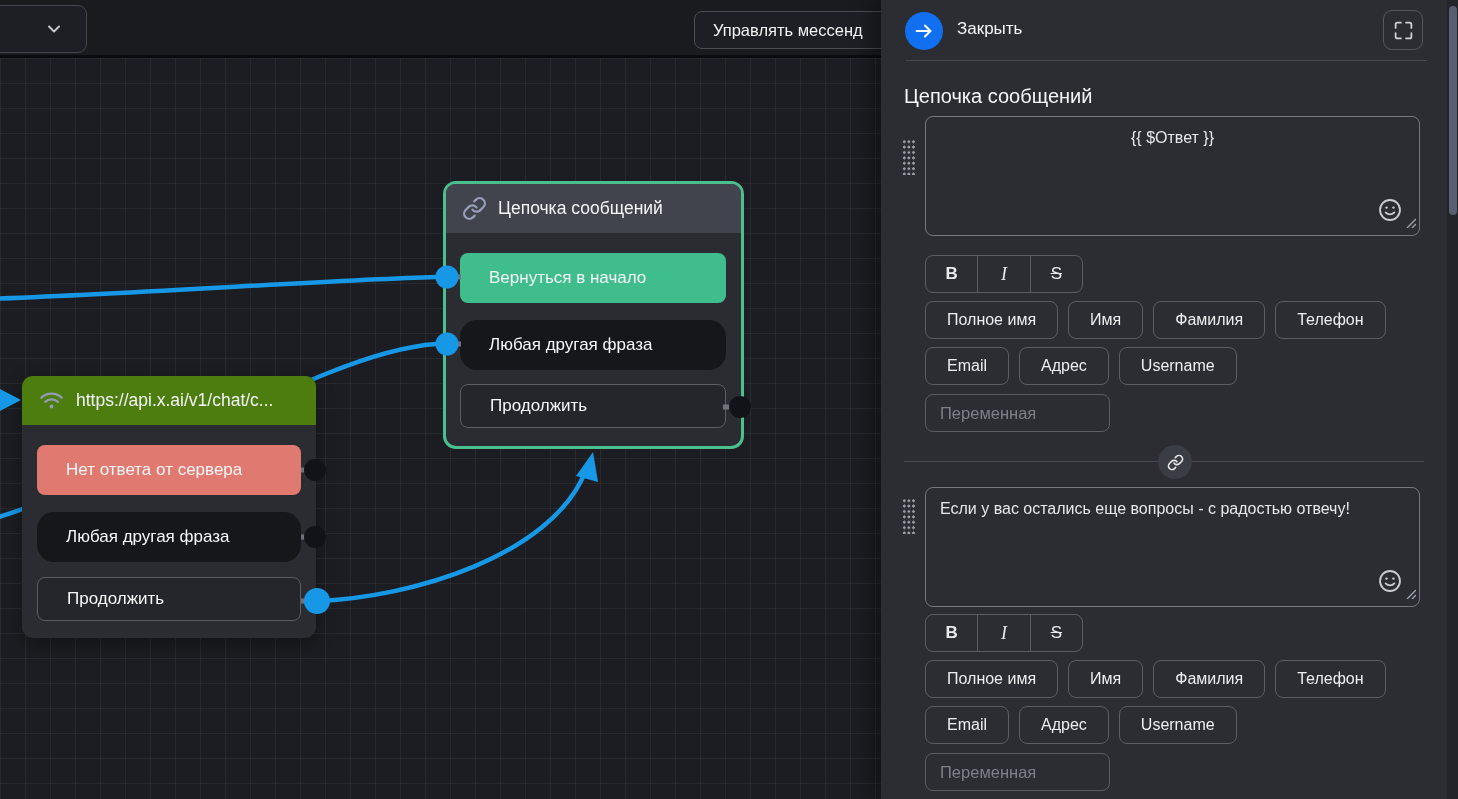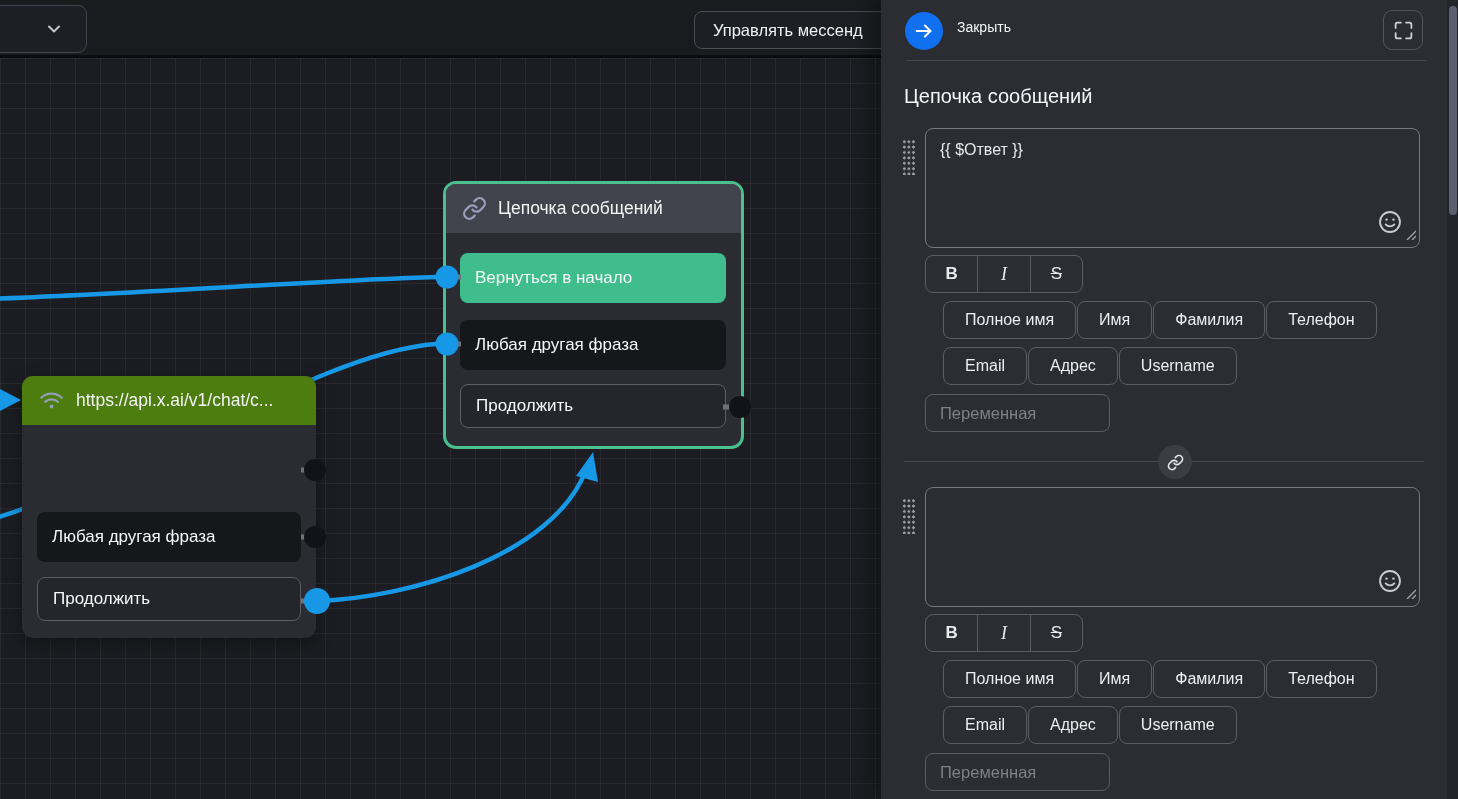--- a/index.html
+++ b/index.html
@@ -29,40 +29,40 @@
   
   svg.edges { position:absolute; left:0; top:0; z-index:1; pointer-events:none; }
   svg.overlay { position:absolute; left:0; top:0; z-index:3; pointer-events:none; }
 
   
   .node { position:absolute; background:#2a2c32; z-index:2; }
   .node-hdr { height:49px; display:flex; align-items:center; gap:11px;
     padding:0 14px 0 16px; color:#f3f4f6; font-size:17.5px;
     white-space:nowrap; overflow:hidden; }
   .node-btn { position:absolute; height:50px; border-radius:8px; display:flex;
-    align-items:center; padding:0 15px; font-size:17px; color:#f6f7f8;
+    align-items:center; padding:0 29px; font-size:17px; color:#f6f7f8;
     white-space:nowrap; }
   .node-chain { left:443px; top:181px; width:301px; height:268px;
     border:3px solid #4bc08e; border-radius:13px; }
   .node-chain .node-hdr { background:#42444d; border-radius:9px 9px 0 0; }
   .node-api { left:22px; top:376px; width:294px; height:262px; border-radius:11px;
     box-shadow:0 6px 18px rgba(0,0,0,.35); }
   .node-api .node-hdr { background:#4d7c0f; border-radius:11px 11px 0 0; }
   .btn-green   { background:#40bd8c; }
   .btn-red     { background:#e0796f; }
-  .btn-black   { background:#16171b; }
+  .btn-black   { background:#16171b;border-radius:17px; }
   .btn-outline { background:#24262c; border:1.5px solid #5b5e66; height:44px; }
 
   
   .panel { position:absolute; left:881px; top:0; width:577px; height:799px;
     background:#2b2d33; z-index:5; box-shadow:-10px 0 18px rgba(0,0,0,.35); }
   .p-close-circle { position:absolute; left:24px; top:12px; width:38px; height:38px;
     border-radius:50%; background:#1070f0; display:flex; align-items:center;
     justify-content:center; cursor:pointer; }
-  .p-close-label { position:absolute; left:76px; top:19px; font-size:14px;
+  .p-close-label { position:absolute; left:76px; top:19px; font-size:17px;
     color:#f4f5f7; }
   .p-expand { position:absolute; left:502px; top:10px; width:40px; height:40px;
     border:1px solid #54565e; border-radius:9px; display:flex; align-items:center;
     justify-content:center; cursor:pointer; }
   .p-divider-top { position:absolute; left:25px; top:60px; width:521px;
     border-top:1px solid #45484e; }
   .p-title { position:absolute; left:23px; top:85px; font-size:20px; color:#f5f6f8; }
 
   .drag-handle { position:absolute; width:13px; height:36px;
     background-image:radial-gradient(circle, #9ba0a8 1.3px, transparent 1.5px);
@@ -75,21 +75,21 @@
 
   .fmt-group { position:absolute; left:44px; width:158px; height:38px;
     border:1px solid #5a5d64; border-radius:8px; display:flex; overflow:hidden; }
   .fmt-cell { flex:1; display:flex; align-items:center; justify-content:center;
     color:#e8eaec; font-size:17px; cursor:pointer; }
   .fmt-cell + .fmt-cell { border-left:1px solid #5a5d64; }
   .fmt-b { font-weight:bold; }
   .fmt-i { font-style:italic; font-family:"Liberation Serif","DejaVu Serif",serif; font-size:18px; }
   .fmt-s { text-decoration:line-through; }
 
-  .var-row { position:absolute; left:44px; height:38px; display:flex; gap:1px;margin-left:18px; }
+  .var-row { position:absolute; left:44px; height:38px; display:flex; gap:10px; }
   .var-chip { height:38px; border:1px solid #5a5d64; border-radius:8px;
     background:transparent; color:#eceef0; font-size:16px; padding:0 21px;
     display:flex; align-items:center; cursor:pointer; white-space:nowrap; }
   .var-input { position:absolute; left:44px; width:185px; height:38px;
     border:1px solid #5a5d64; border-radius:8px; background:transparent;
     color:#e6e8ea; font-size:16.5px; padding:0 14px; outline:none; }
   .var-input::placeholder { color:#7d8087; }
 
   .p-divider-mid { position:absolute; left:23px; top:461px; width:520px;
     border-top:1px solid #45484e; }
@@ -140,20 +140,21 @@
 
   <div class="node node-api">
     <div class="node-hdr">
       <svg width="27" height="27" viewBox="0 0 24 24" fill="none" stroke="#959cb5" stroke-width="2" stroke-linecap="round">
         <path d="M3 9.5a13.2 13.2 0 0 1 18 0"></path>
         <path d="M6.3 13.2a8.4 8.4 0 0 1 11.4 0"></path>
         <circle cx="12" cy="17.3" r="1.7" fill="#959cb5" stroke="none"></circle>
       </svg>
       <span>https://api.x.ai/v1/chat/c...</span>
     </div>
+    <div class="node-btn btn-red" style="left:15px; top:69px; width:264px;">Нет ответа от сервера</div>
     <div class="node-btn btn-black" style="left:15px; top:136px; width:264px;">Любая другая фраза</div>
     <div class="node-btn btn-outline" style="left:15px; top:201px; width:264px;">Продолжить</div>
   </div>
 
   <svg class="overlay" width="1458" height="799" viewBox="0 0 1458 799">
     <g stroke="#6f727a" stroke-width="5">
       <line x1="447" y1="277" x2="461" y2="277"></line>
       <line x1="447" y1="344" x2="461" y2="344"></line>
       <line x1="723" y1="407" x2="740" y2="407"></line>
       <line x1="301" y1="470" x2="315" y2="470"></line>
@@ -185,21 +186,21 @@
         <path d="M15 3h4a2 2 0 0 1 2 2v4"></path>
         <path d="M21 15v4a2 2 0 0 1-2 2h-4"></path>
         <path d="M9 21H5a2 2 0 0 1-2-2v-4"></path>
       </svg>
     </div>
     <div class="p-divider-top"></div>
 
     <div class="p-title">Цепочка сообщений</div>
 
     <div class="drag-handle" style="top:139px; left:21px;"></div>
-    <div class="msg-box" style="top:128px;">
+    <div class="msg-box" style="top:116px;text-align:center;">
       <span>{{ $Ответ }}</span>
       <span class="msg-smiley">
         <svg width="26" height="26" viewBox="0 0 24 24" fill="none" stroke="#c9ccd1" stroke-width="1.7">
           <circle cx="12" cy="12" r="9.2"></circle>
           <circle cx="8.8" cy="9.8" r="1.1" fill="#c9ccd1" stroke="none"></circle>
           <circle cx="15.2" cy="9.8" r="1.1" fill="#c9ccd1" stroke="none"></circle>
           <path d="M8 14.3a5.4 5.4 0 0 0 8 0" stroke-linecap="round"></path>
         </svg>
       </span>
       <span class="msg-grip">
@@ -233,20 +234,21 @@
       <div class="link-badge">
         <svg width="17" height="17" viewBox="0 0 24 24" fill="none" stroke="#e6e8ea" stroke-width="2.3" stroke-linecap="round" stroke-linejoin="round">
           <path d="M10 13a5 5 0 0 0 7.54.54l3-3a5 5 0 0 0-7.07-7.07l-1.72 1.71"></path>
           <path d="M14 11a5 5 0 0 0-7.54-.54l-3 3a5 5 0 0 0 7.07 7.07l1.71-1.71"></path>
         </svg>
       </div>
     </div>
 
     <div class="drag-handle" style="top:498px; left:21px;"></div>
     <div class="msg-box" style="top:487px;">
+      <span>Если у вас остались еще вопросы - с радостью отвечу!</span>
       <span class="msg-smiley">
         <svg width="26" height="26" viewBox="0 0 24 24" fill="none" stroke="#c9ccd1" stroke-width="1.7">
           <circle cx="12" cy="12" r="9.2"></circle>
           <circle cx="8.8" cy="9.8" r="1.1" fill="#c9ccd1" stroke="none"></circle>
           <circle cx="15.2" cy="9.8" r="1.1" fill="#c9ccd1" stroke="none"></circle>
           <path d="M8 14.3a5.4 5.4 0 0 0 8 0" stroke-linecap="round"></path>
         </svg>
       </span>
       <span class="msg-grip">
         <svg width="10" height="10" viewBox="0 0 10 10" stroke="#9aa0a8" stroke-width="1.4">

